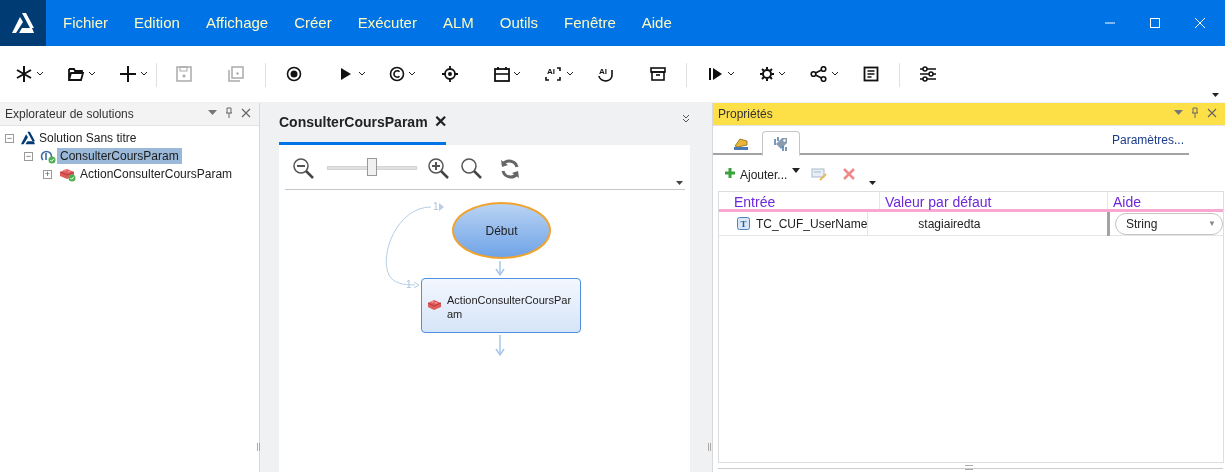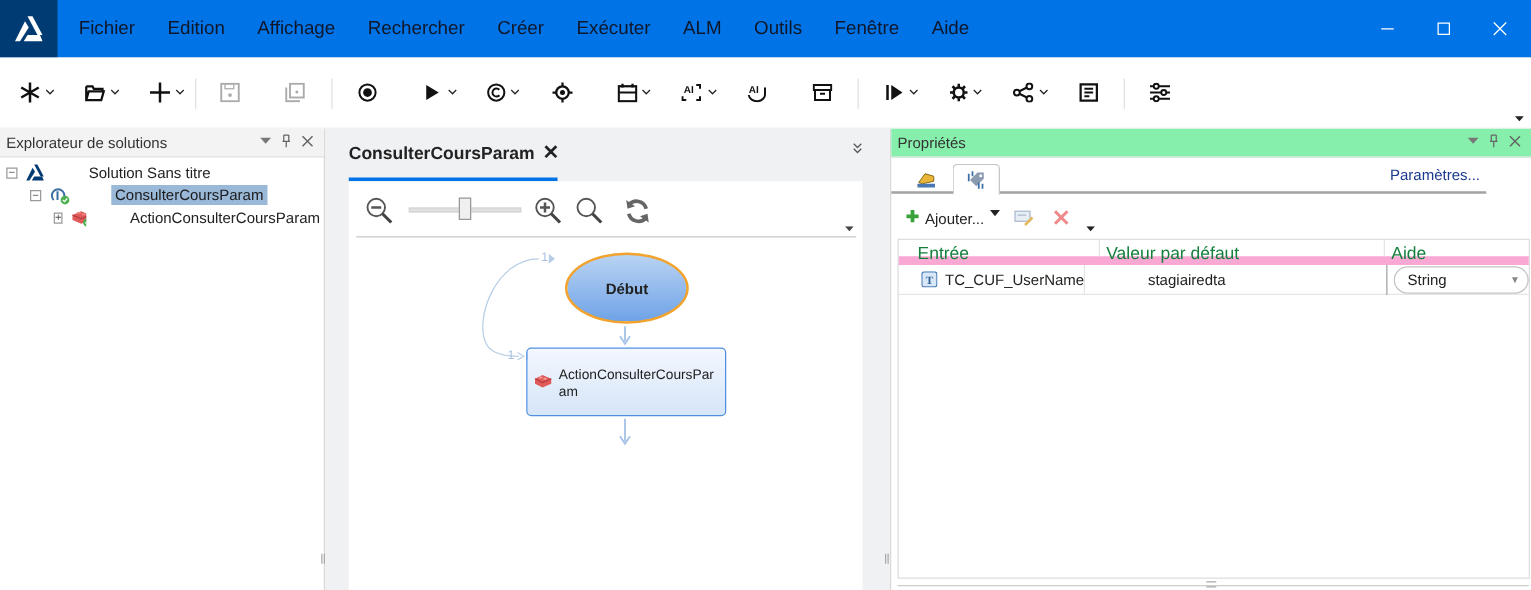--- a/index.html
+++ b/index.html
@@ -1,96 +1,95 @@
 <!DOCTYPE html>
 <html><head>
 <meta charset="utf-8">
 <style>
   * { box-sizing: border-box; margin: 0; padding: 0; }
   html, body { width: 1225px; height: 472px; overflow: hidden; background: #f0f1f3; font-family: "Liberation Sans", sans-serif; }
   .menubar { position: absolute; left: 0; top: 0; width: 1225px; height: 46px; background: #0073e6; display: flex; align-items: center; }
   .logo-box { width: 46px; height: 46px; background: #003b73; display: flex; align-items: center; justify-content: center; }
   .menu-items { display: flex; height: 46px; align-items: center; margin-left: 17px; }
-  .menu-item { color: #0f172a; font-size: 15px; padding: 0 13px; height: 46px; line-height: 46px; cursor: default; }
+  .menu-item { color: #fef9c3; font-size: 15px; padding: 0 13px; height: 46px; line-height: 46px; cursor: default; }
   .menu-item:first-child { padding-left: 0; }
   .win-ctrl { position: absolute; top: 0; height: 46px; width: 46px; display: flex; align-items: center; justify-content: center; }
   .toolbar { position: absolute; left: 0; top: 46px; width: 1225px; height: 56px; background: #fff; }
   .tb-btn { position: absolute; top: 16px; height: 24px; display: flex; align-items: center; }
   .tb-chev { margin-left: 3px; }
   .tb-sep { position: absolute; top: 17px; width: 1px; height: 24px; background: #e0e0e0; }
   .tb-overflow { position: absolute; right: 5px; top: 46px; }
 
   
   .explorer { position: absolute; left: 0; top: 103px; width: 260px; height: 369px; background: #fff; border-right: 1px solid #d9d9d9; }
   .panel-head { height: 23px; display: flex; align-items: center; padding-left: 5px; font-size: 12px; color: #333; background: #f3f3f3; border-bottom: 1px solid #e3e3e3; position: relative; }
   .panel-head .ctrls { position: absolute; right: 8px; top: 4px; display: flex; gap: 8px; align-items: center; }
   .tree { padding-top: 3px; font-size: 12px; color: #222; }
   .tree-row { height: 18px; display: flex; align-items: center; position: relative; }
   .expander { width: 9px; height: 9px; border: 1px solid #9a9a9a; background: #fff; display: inline-flex; align-items: center; justify-content: center; font-size: 9px; line-height: 7px; color: #555; }
-  .tree-label { padding: 1px 3px; margin-left: 32px; }
+  .tree-label { padding: 1px 3px; }
   .tree-label.sel { background: #9ab9d8; color: #1b1b1b; }
 
   .splitter-v { position: absolute; width: 3px; height: 8px; border-left: 1px solid #aaa; border-right: 1px solid #aaa; }
 
   
   .center { position: absolute; left: 262px; top: 103px; width: 448px; height: 369px; background: #f0f1f3; }
   .doc-tab { position: absolute; left: 17px; top: 6px; height: 30px; width: 170px; }
   .doc-tab-title { font-weight: bold; font-size: 14px; color: #222; position: absolute; left: 0; top: 5px; }
   .doc-tab-close { position: absolute; left: 155px; top: 3px; font-size: 16px; color: #222; font-weight: bold; }
   .doc-tab-underline { position: absolute; left: 17px; top: 39px; width: 167px; height: 3px; background: #0073e6; }
   .doc-overflow { position: absolute; right: 20px; top: 11px; font-size: 11px; color: #555; }
   .canvas { position: absolute; left: 17px; top: 42px; width: 411px; height: 327px; background: #fff; }
   .zoombar { position: absolute; left: 0; top: 0; width: 411px; height: 45px; }
   .zoombar-line { position: absolute; left: 6px; right: 5px; top: 44px; height: 1px; background: #c8c8c8; }
   .slider-track { position: absolute; left: 48px; top: 21px; width: 90px; height: 4px; background: #e0e0e0; border: 1px solid #d4d4d4; }
   .slider-thumb { position: absolute; left: 88px; top: 13px; width: 10px; height: 18px; background: #f0f0f0; border: 1px solid #999; }
 
-  .node-ellipse { position: absolute; display: flex; align-items: center; justify-content: center; font-size: 12px; font-weight: bold; color: #222; border-radius: 50%; }
+  .node-ellipse { position: absolute; display: flex; align-items: center; justify-content: center; font-size: 12px; font-weight: normal; color: #222; border-radius: 50%; }
   .node-start { left: 173px; top: 57px; width: 99px; height: 57px; background: linear-gradient(#b9d3f3, #6fa3e7); border: 2px solid #f1a32d; }
   .node-end { left: 173px; top: 216px; width: 99px; height: 57px; background: linear-gradient(#dfeafc, #c8dbf6); border: 1px solid #4f8fe2; }
   .node-action { position: absolute; left: 142px; top: 133px; width: 160px; height: 55px; border: 1px solid #4f8fe2; border-radius: 4px; background: linear-gradient(#f3f7fe, #d6e5f8); font-size: 11px; color: #222; }
   .node-action-label { position: absolute; left: 25px; top: 14px; width: 130px; line-height: 14px; word-break: break-all; }
 
   
   .props { position: absolute; left: 712px; top: 103px; width: 513px; height: 369px; background: #fff; border-left: 1px solid #d9d9d9; }
-  .props .panel-head { background: #86efac; }
+  .props .panel-head { background: #fde047; }
   .props-tabs { position: absolute; left: 0; top: 24px; width: 476px; height: 28px; border-bottom: 2px solid #a3a3a3; }
   .ptab { position: absolute; top: 4px; width: 38px; height: 24px; display: flex; align-items: center; justify-content: center; }
   .ptab.active { border: 1px solid #c6c6c6; border-bottom: 1px solid #fff; border-radius: 4px 4px 0 0; background: #fff; height: 25px; }
   .param-link { position: absolute; right: 5px; top: 6px; font-size: 12px; color: #1a3a8c; }
   .props-toolbar { position: absolute; left: 0; top: 60px; width: 513px; height: 24px; font-size: 12px; color: #222; }
   .grid { position: absolute; left: 5px; top: 88px; width: 506px; height: 272px; border: 1px solid #ddd; }
-  .grid-head { height: 20px; display: flex; border-bottom: 7px solid #f9a8d4; font-size: 14px; color: #15803d; }
+  .grid-head { height: 20px; display: flex; border-bottom: 3px solid #f9a8d4; font-size: 14px; color: #6d28d9; }
   .grid-head div { padding-left: 5px; line-height: 20px; }
   .gcol1 { width: 151px; border-right: 1px solid #e6e6e6; margin-left: 10px; }
   .gcol2 { width: 228px; border-right: 1px solid #e6e6e6; }
   .gcol3 { flex: 1; }
   .grid-row { height: 24px; display: flex; align-items: center; font-size: 12px; color: #222; border-bottom: 1px solid #e6e6e6; }
   .gcell1 { width: 151px; margin-left: 10px; display: flex; align-items: center; padding-left: 8px; height: 24px; border-right: 1px solid #e6e6e6; }
-  .gcell2 { width: 228px; padding-left: 6px; height: 24px; line-height: 24px; border-right: 1px solid #a3a3a3; margin-left: 44px; }
+  .gcell2 { width: 228px; padding-left: 6px; height: 24px; line-height: 24px; border-right: 3px solid #a3a3a3; margin-left: 44px; }
   .gcell3 { flex: 1; padding-left: 5px; }
   .type-select { width: 108px; height: 22px; border: 1px solid #c4c4c4; border-radius: 11px; background: #fff; font-size: 12px; padding-left: 10px; line-height: 20px; position: relative; }
   .type-select .arrow { position: absolute; right: 6px; top: 0; font-size: 8px; color: #888; }
 </style>
 </head>
 <body>
 
 <div class="menubar">
   <div class="logo-box">
     <svg width="24" height="22" viewBox="0 0 24 22">
         <path d="M11 1 L15 1 L23 16 L19 16 Z" fill="#fff"></path>
         <path d="M9 5 L12 10 L5 21 L1 21 Z" fill="#fff"></path>
         <path d="M8 21 L11 16 L21 16 L23 21 Z" fill="#fff"></path>
       </svg>
   </div>
   <div class="menu-items">
     <div class="menu-item">Fichier</div>
     <div class="menu-item">Edition</div>
     <div class="menu-item">Affichage</div>
-    <div class="menu-item">Rechercher</div>
     <div class="menu-item">Créer</div>
     <div class="menu-item">Exécuter</div>
     <div class="menu-item">ALM</div>
     <div class="menu-item">Outils</div>
     <div class="menu-item">Fenêtre</div>
     <div class="menu-item">Aide</div>
   </div>
   <div class="win-ctrl" style="left:1087px">
     <svg width="12" height="12">
         <line x1="1" y1="6" x2="11" y2="6" stroke="#fff" stroke-width="1"></line>

